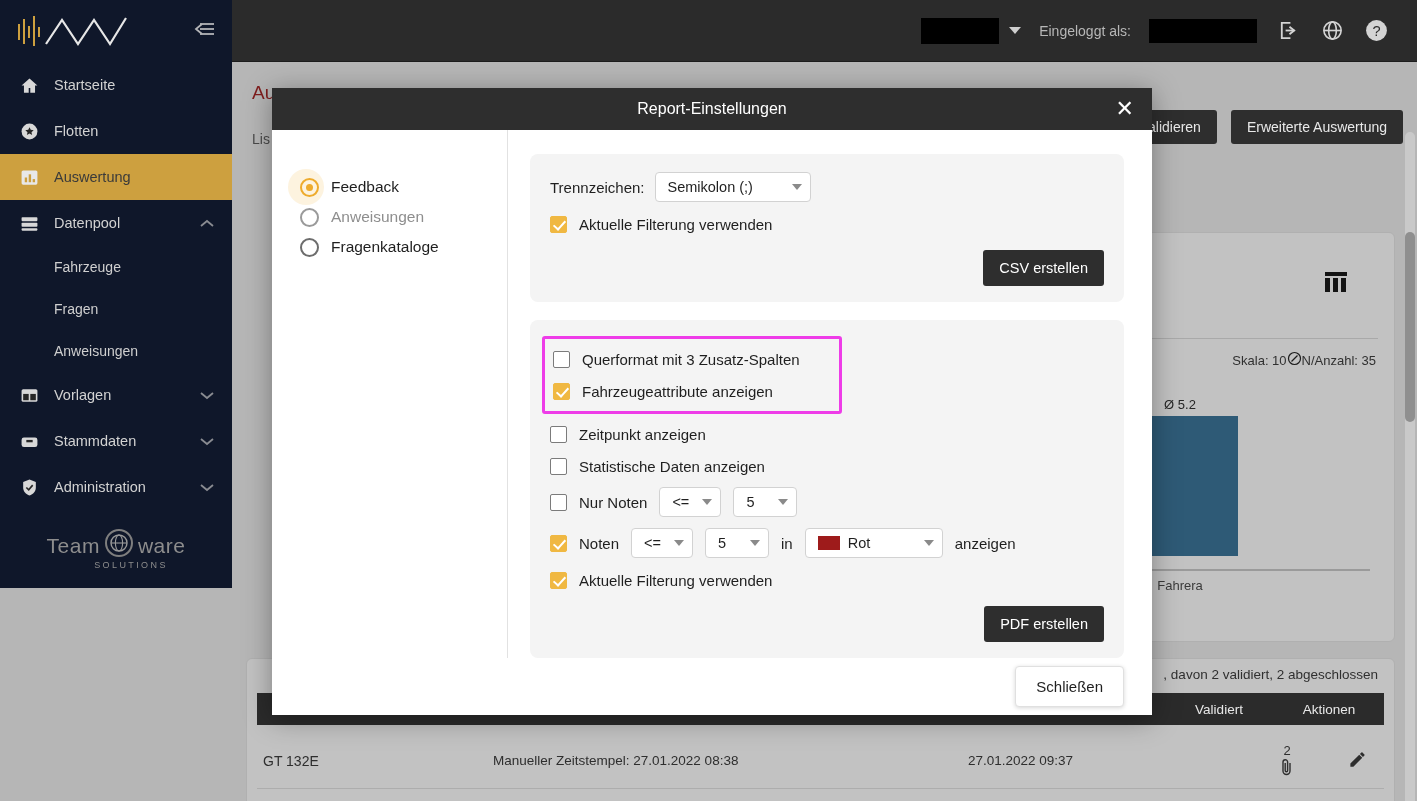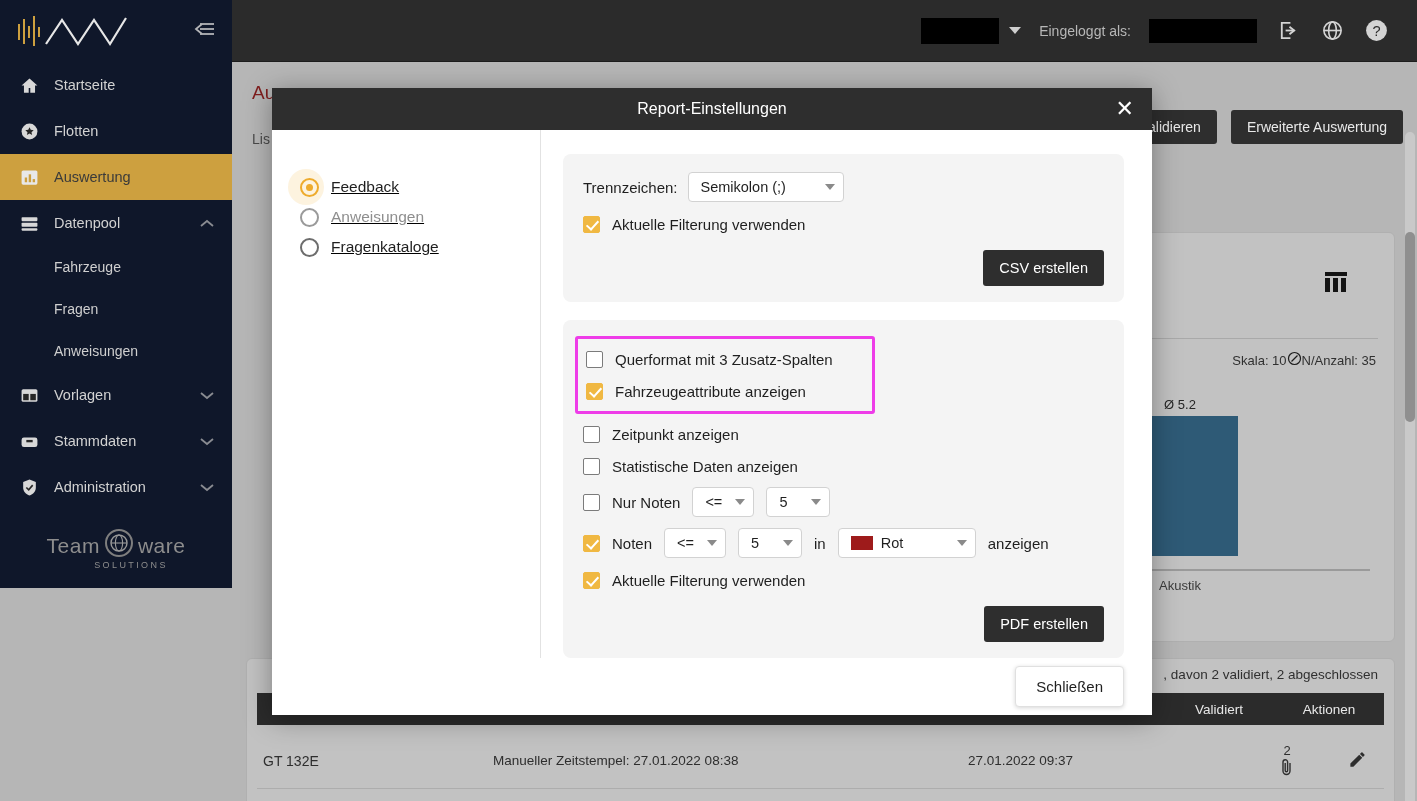--- a/index.html
+++ b/index.html
@@ -119,21 +119,21 @@
     box-shadow: 0 4px 26px rgba(0,0,0,.35);
     z-index: 20; display: flex; flex-direction: column;
   }
   #modal-header {
     height: 52px; background: #2e2e2e; color: #fff;
     display: flex; align-items: center; justify-content: center;
     position: relative; font-size: 16px;
   }
   #modal-close { position:absolute; right: 18px; top: 50%; transform: translateY(-50%); font-size: 22px; cursor:pointer; line-height: 1; }
   #modal-body { flex: 1; display: flex; }
-  #modal-left { width: 269px; padding: 42px 0 0 28px; border-right: 1px solid #e2e2e2; text-decoration: underline; }
+  #modal-left { width: 236px; padding: 42px 0 0 28px; border-right: 1px solid #e2e2e2; }
   #modal-right { flex: 1; padding: 24px 28px 0 22px; }
 
   .radio-row { display:flex; align-items:center; gap: 12px; height: 30px; font-size: 15.5px; color: #1f1f1f; cursor:pointer; position: relative; }
   .radio-row.disabled { color: #8e8e8e; }
   .radio-row.sel::before {
     content:""; position:absolute; left: -12px; top: -3px;
     width: 36px; height: 36px; border-radius: 50%; background: #fdf3df; z-index: 0;
   }
   .rdo { width: 19px; height: 19px; border-radius: 50%; border: 2px solid #6d6d6d; position: relative; z-index: 1; flex: 0 0 19px; }
   .rdo.on { border-color: #eeab2d; }
@@ -392,21 +392,21 @@
         <div class="bar-wrap" style="left:-10px;width:116px;height:212px;">
           <div class="bar-val">Ø 7</div>
           <div class="bar" style="height:176px;background:#6f9a33;"></div>
         </div>
         <div class="bar-lbl" style="left:-10px;width:116px;">Fahrera…</div>
 
         <div class="bar-wrap" style="left:134px;width:116px;height:174px;">
           <div class="bar-val">Ø 5.2</div>
           <div class="bar" style="height:140px;background:#2e5a76;"></div>
         </div>
-        <div class="bar-lbl" style="left:134px;width:116px;">Akustik</div>
+        <div class="bar-lbl" style="left:134px;width:116px;">Fahrera</div>
       </div>
     </section>
 
     <section class="card" id="bottom-card">
       <div class="bc-summary">, davon 2 validiert, 2 abgeschlossen</div>
       <div class="tbl-head">
         <span class="th" style="flex:1;"></span>
         <span class="th" style="width:110px;">Validiert</span>
         <span class="th" style="width:110px;">Aktionen</span>
       </div>

